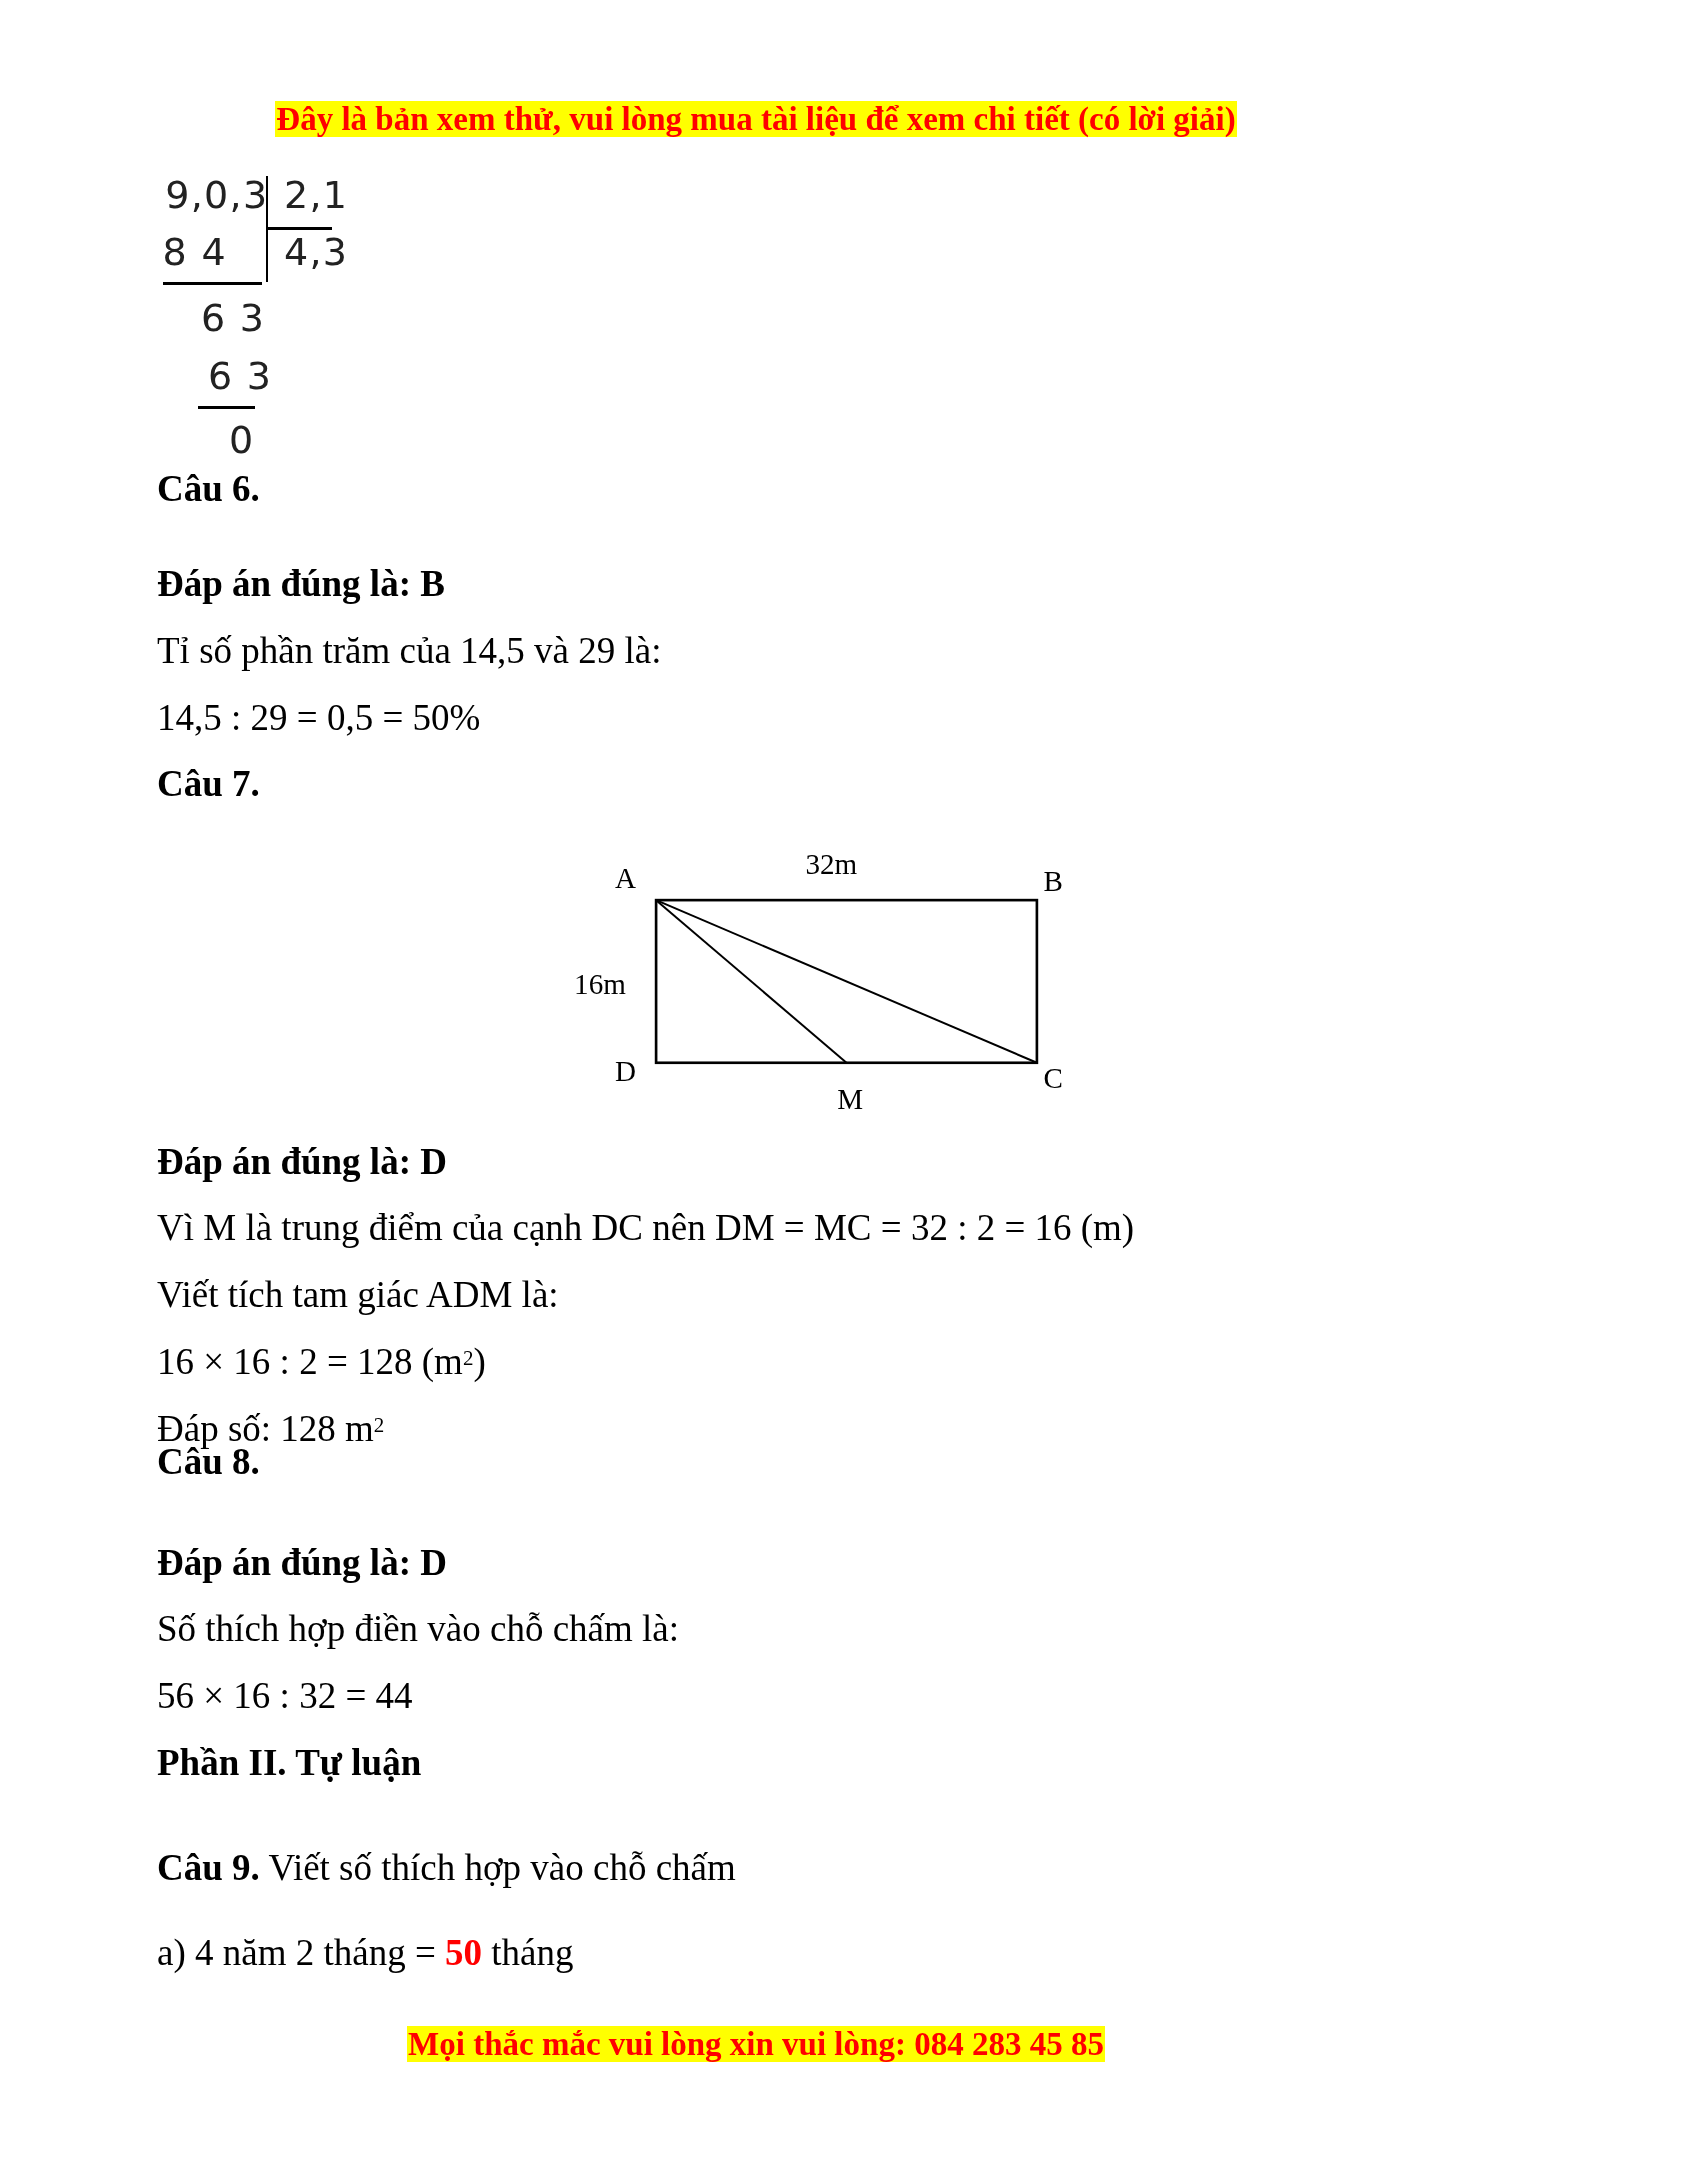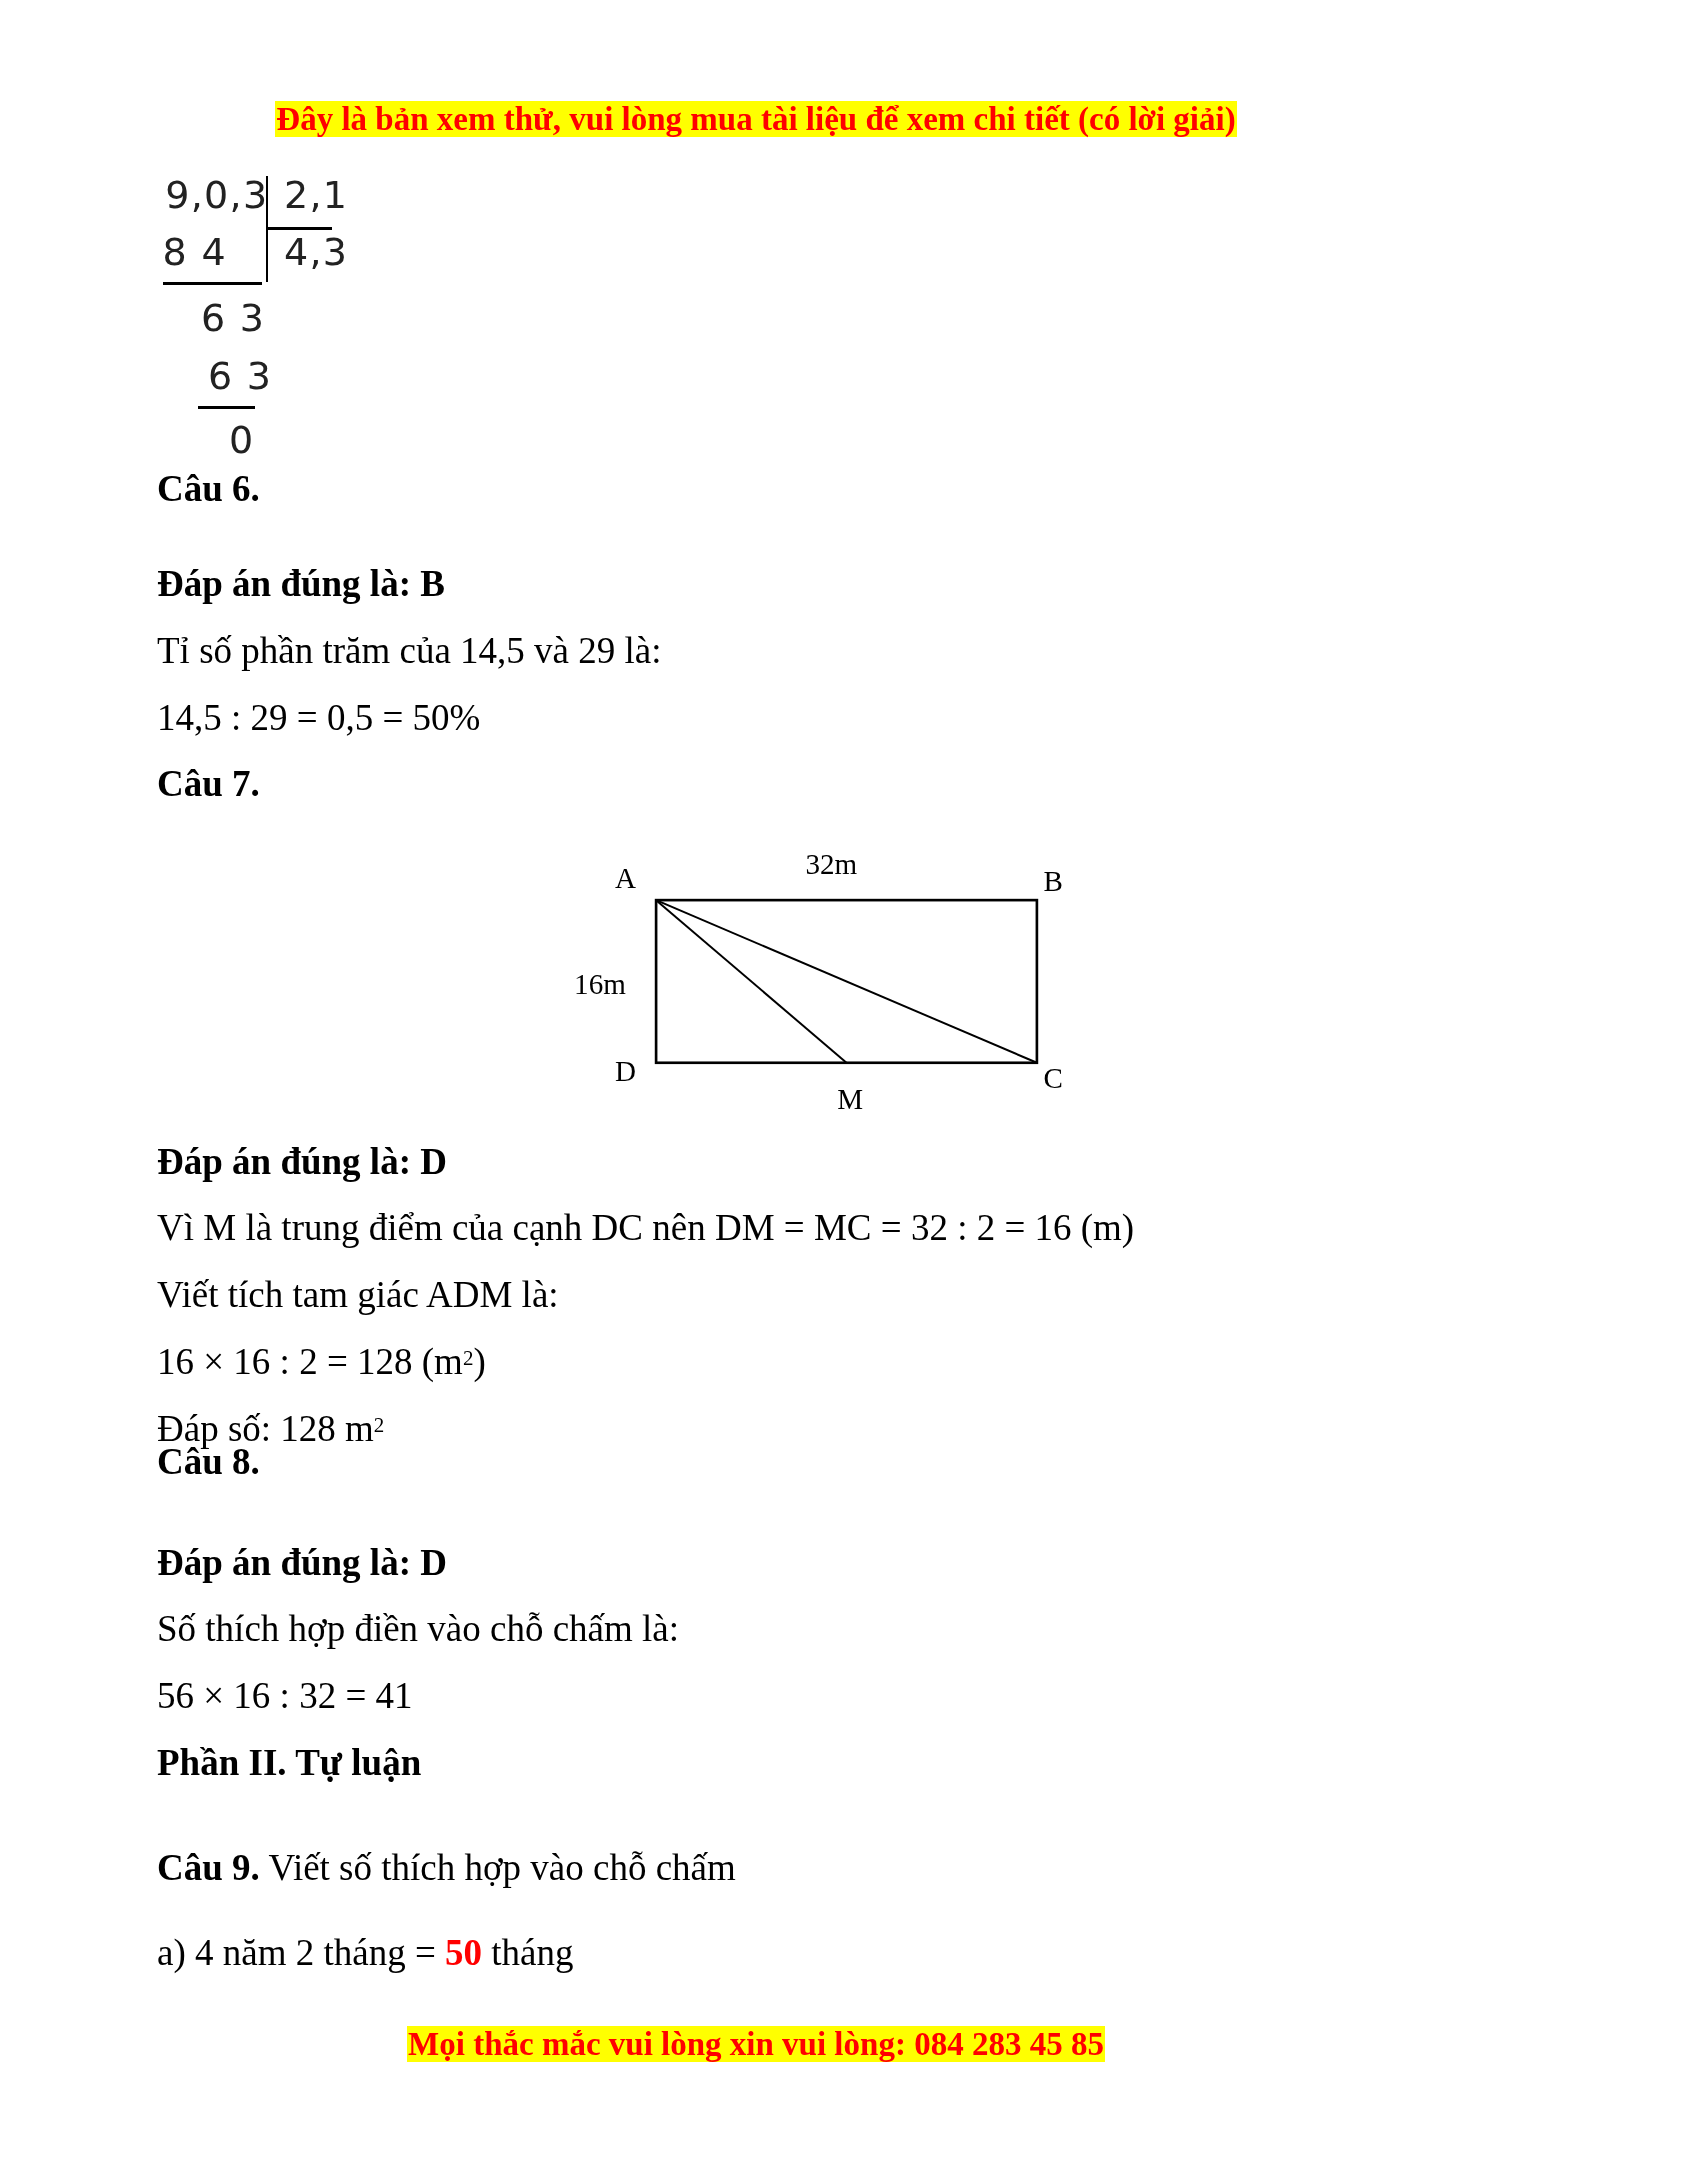--- a/index.html
+++ b/index.html
@@ -62,21 +62,21 @@
 
 <div class="line b" style="top:1141px;">Đáp án đúng là: D</div>
 <div class="line" style="top:1207px;">Vì M là trung điểm của cạnh DC nên DM = MC = 32 : 2 = 16 (m)</div>
 <div class="line" style="top:1274px;">Viết tích tam giác ADM là:</div>
 <div class="line" style="top:1341px;"><span>16 × 16 : 2 = 128 (m</span><sup>2</sup><span>)</span></div>
 <div class="line" style="top:1408px;"><span>Đáp số: 128 m</span><sup>2</sup></div>
 
 <div class="line b" style="top:1441px;">Câu 8.</div>
 <div class="line b" style="top:1542px;">Đáp án đúng là: D</div>
 <div class="line" style="top:1608px;">Số thích hợp điền vào chỗ chấm là:</div>
-<div class="line" style="top:1675px;">56 × 16 : 32 = 41</div>
+<div class="line" style="top:1675px;">56 × 16 : 32 = 44</div>
 
 <div class="line b" style="top:1742px;">Phần II. Tự luận</div>
 <div class="line" style="top:1847px;"><span class="b">Câu 9.</span><span> Viết số thích hợp vào chỗ chấm</span></div>
 <div class="line" style="top:1932px;"><span>a) 4 năm 2 tháng = </span><span class="red">50</span><span> tháng</span></div>
 
 <div class="banner" style="top:2013px;margin-top:11px;">
   <span>Mọi thắc mắc vui lòng xin vui lòng: 084 283 45 85</span>
 </div>
 
 

